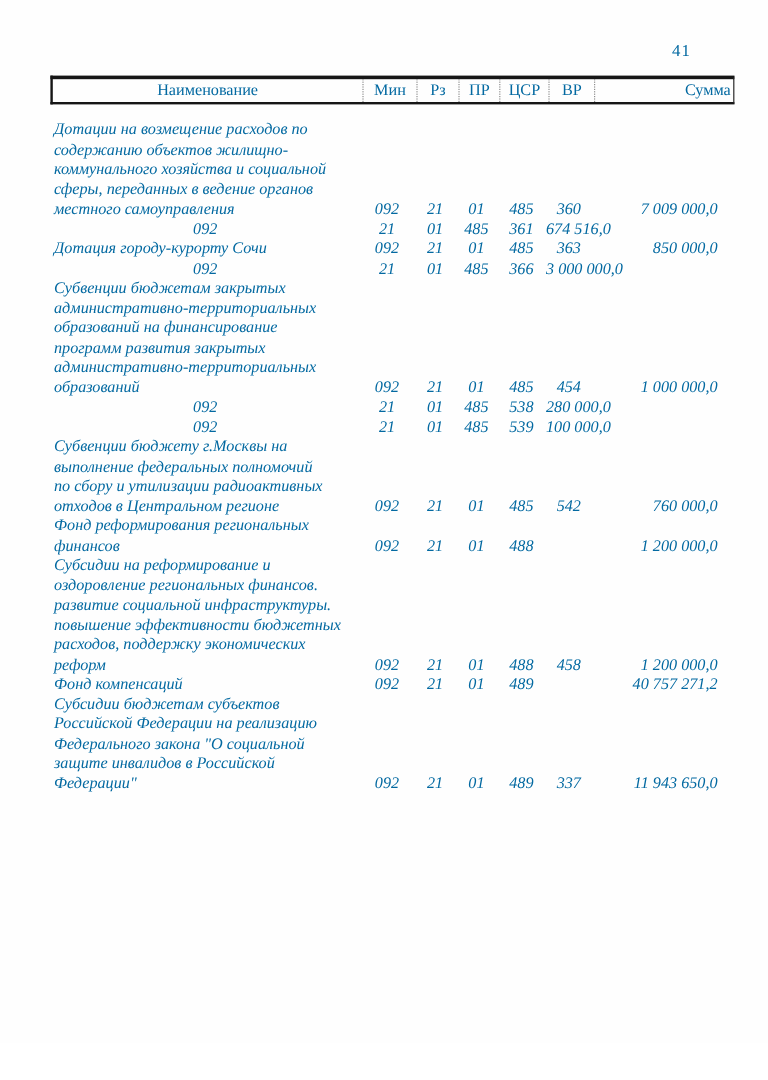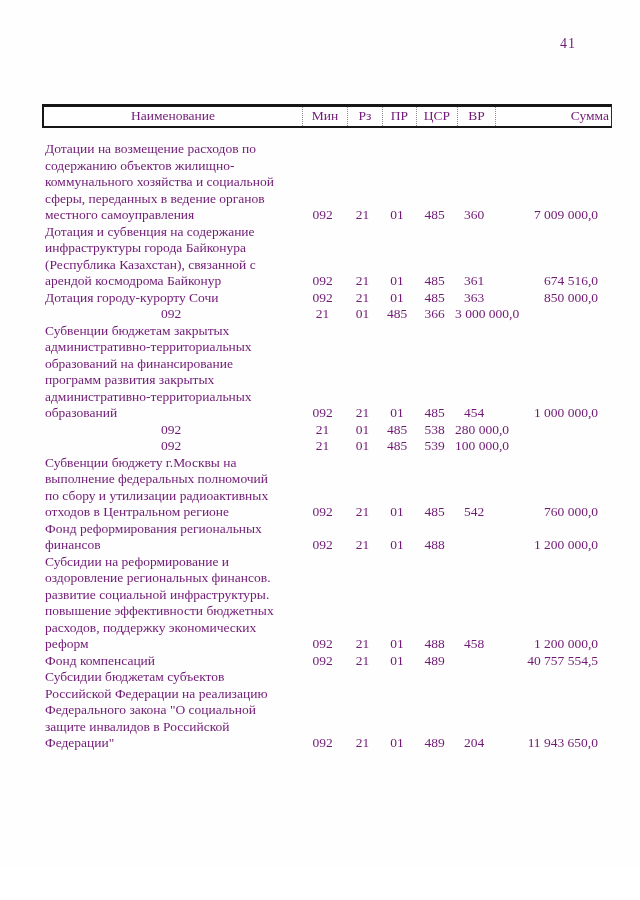--- a/index.html
+++ b/index.html
@@ -7,36 +7,35 @@
     padding: 0;
     background: #ffffff;
   }
   .page {
     position: relative;
     width: 640px;
     height: 869px;
     background: #fefefe;
     overflow: hidden;
     font-family: "Liberation Serif", "DejaVu Serif", serif;
-    color: #701a75;
+    color: #0369a1;
   }
   .page-number {
     position: absolute;
     top: 36px;
     right: 64px;
     font-size: 14px;
     letter-spacing: 1px;
   }
   .table {
     position: absolute;
     left: 42px;
     top: 63px;
     width: 570px;
     font-size: 13.5px;
-    margin-top: 41px;
   }
   .thead, .row {
     display: grid;
     grid-template-columns: 258px 45px 35px 34px 41px 38px 119px;
   }
   .thead {
     border-top: 3px solid #161616;
     border-bottom: 2px solid #161616;
     border-left: 2px solid #161616;
     border-right: 1px solid #2a2a2a;
@@ -54,20 +53,21 @@
   .thead .hcell.hsum {
     text-align: right;
     padding-right: 5px;
   }
   .tbody {
     padding-top: 13px;
     line-height: 16.5px;
   }
   .row {
     align-items: end;
+    font-style: italic;
   }
   .cell {
     overflow: visible;
   }
   .cell.name {
     padding-left: 3px;
     white-space: pre-line;
   }
   .cell.num {
     text-align: center;
@@ -115,24 +115,20 @@
 сферы, переданных в ведение органов
 местного самоуправления</div>
           <div class="cell num">092</div>
           <div class="cell num">21</div>
           <div class="cell num">01</div>
           <div class="cell num">485</div>
           <div class="cell num">360</div>
           <div class="cell sum">7 009 000,0</div>
         </div>
         <div class="row">
-          <div class="cell name">Дотация и субвенция на содержание
-инфраструктуры города Байконура
-(Республика Казахстан), связанной с
-арендой космодрома Байконур</div>
           <div class="cell num">092</div>
           <div class="cell num">21</div>
           <div class="cell num">01</div>
           <div class="cell num">485</div>
           <div class="cell num">361</div>
           <div class="cell sum">674 516,0</div>
         </div>
         <div class="row">
           <div class="cell name">Дотация городу-курорту Сочи</div>
           <div class="cell num">092</div>
@@ -216,33 +212,33 @@
           <div class="cell num">458</div>
           <div class="cell sum">1 200 000,0</div>
         </div>
         <div class="row">
           <div class="cell name">Фонд компенсаций</div>
           <div class="cell num">092</div>
           <div class="cell num">21</div>
           <div class="cell num">01</div>
           <div class="cell num">489</div>
           <div class="cell num"></div>
-          <div class="cell sum">40 757 554,5</div>
+          <div class="cell sum">40 757 271,2</div>
         </div>
         <div class="row">
           <div class="cell name">Субсидии бюджетам субъектов
 Российской Федерации на реализацию
 Федерального закона "О социальной
 защите инвалидов в Российской
 Федерации"</div>
           <div class="cell num">092</div>
           <div class="cell num">21</div>
           <div class="cell num">01</div>
           <div class="cell num">489</div>
-          <div class="cell num">204</div>
+          <div class="cell num">337</div>
           <div class="cell sum">11 943 650,0</div>
         </div>
       </div>
 
   </div>
 
   <div class="scan-bar"></div>
 
 </div>
 

